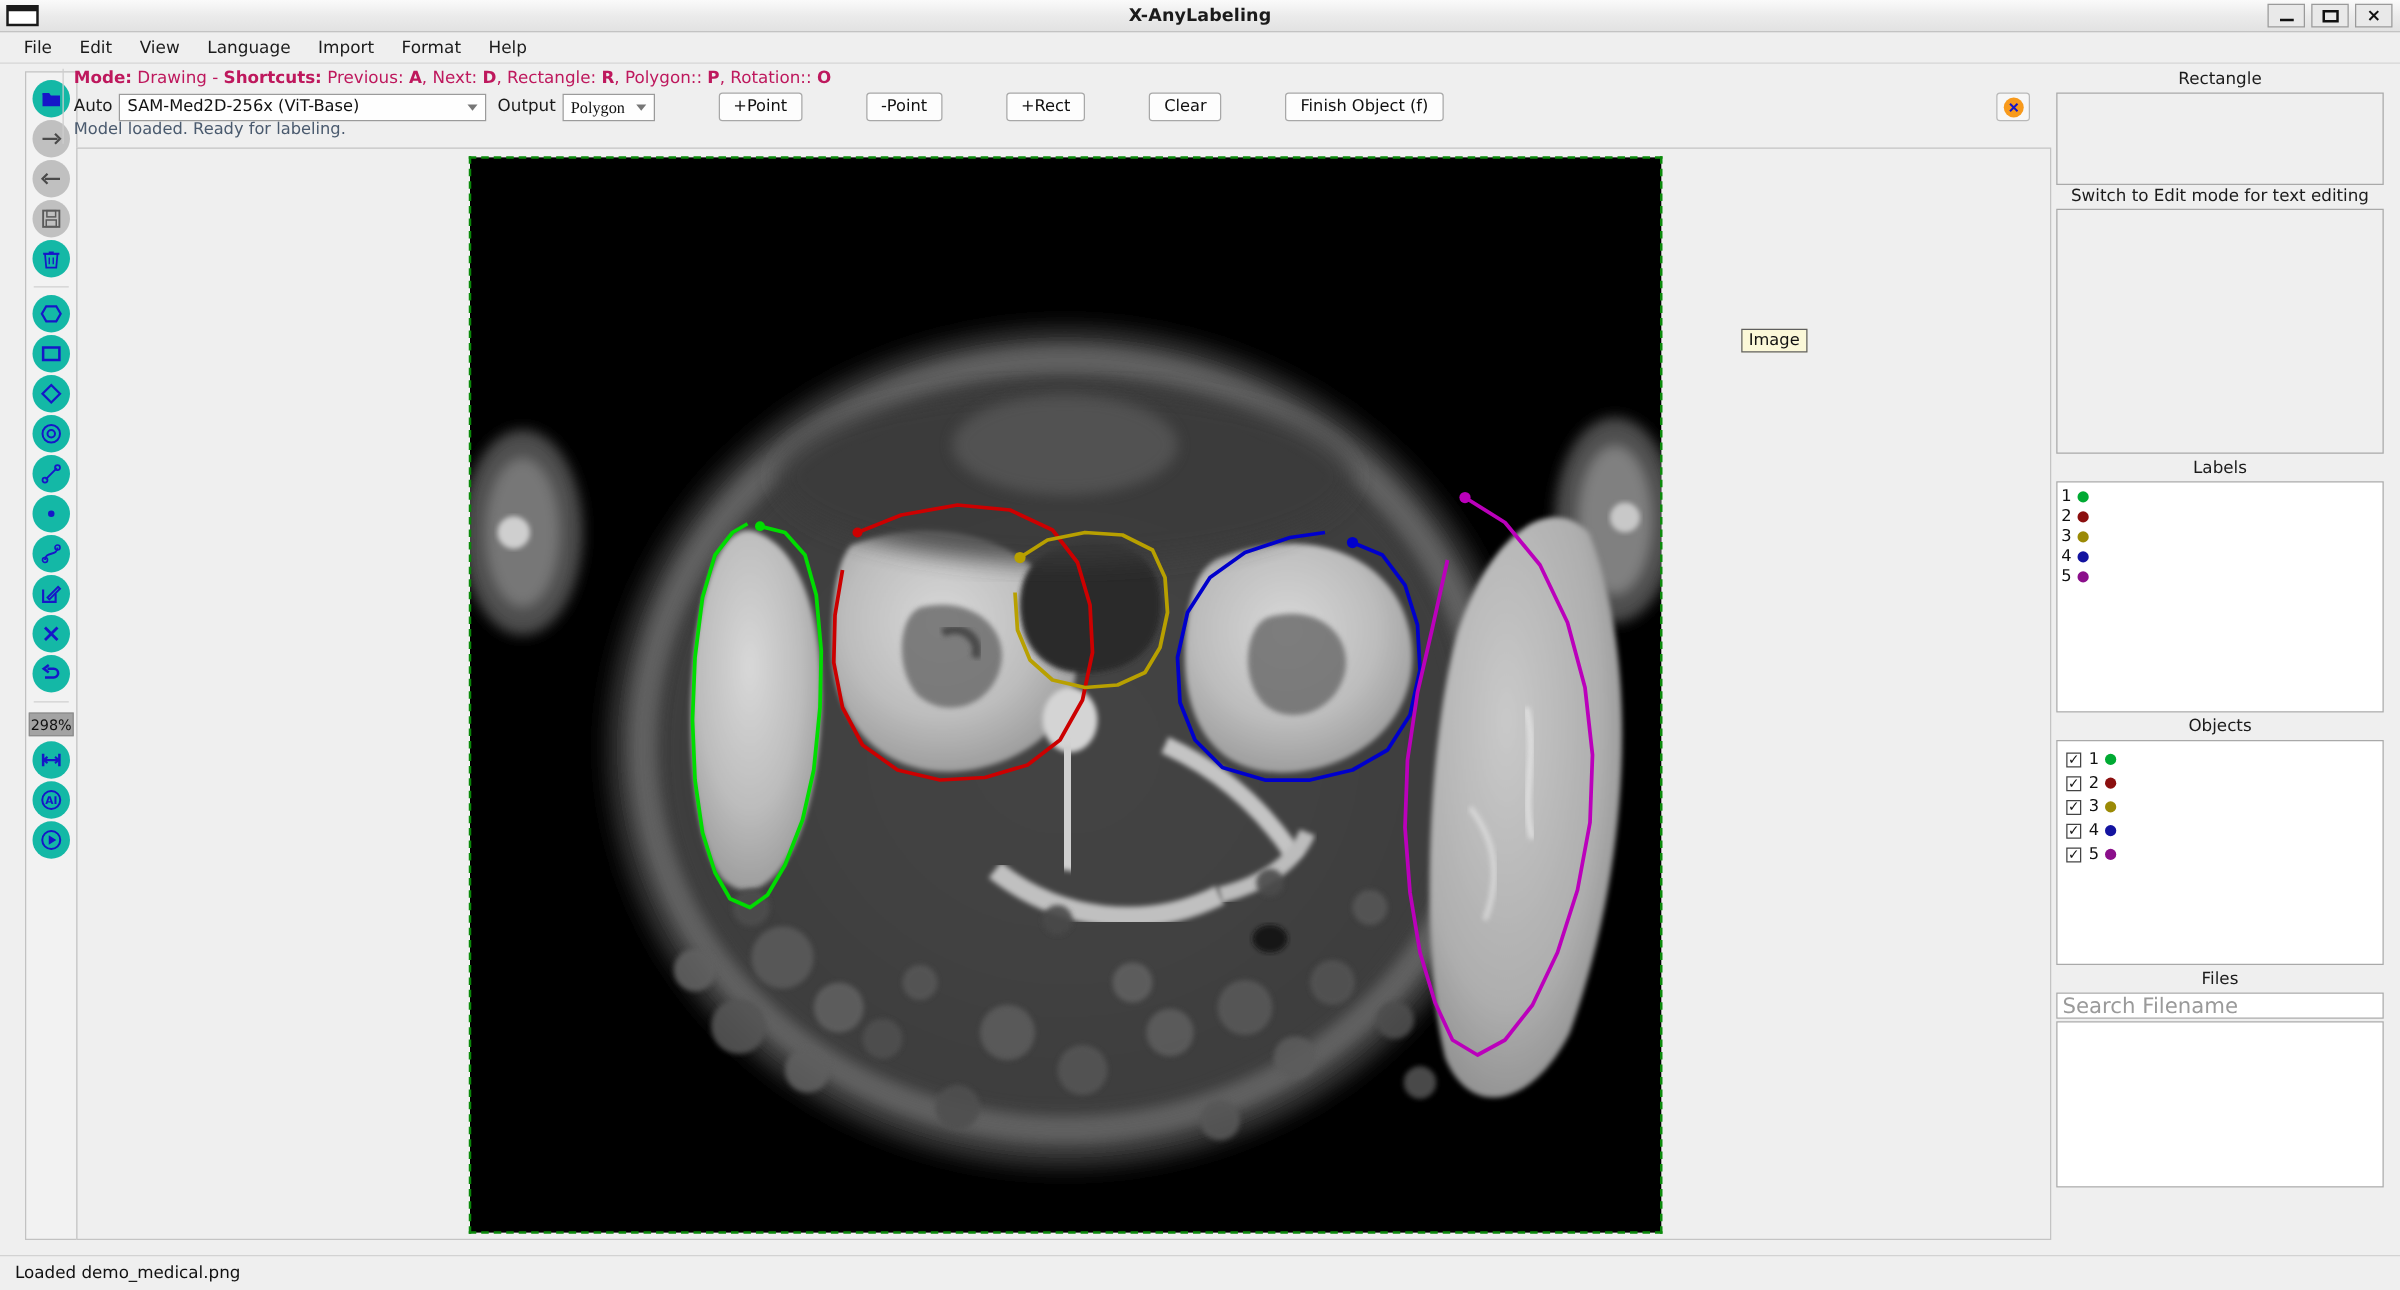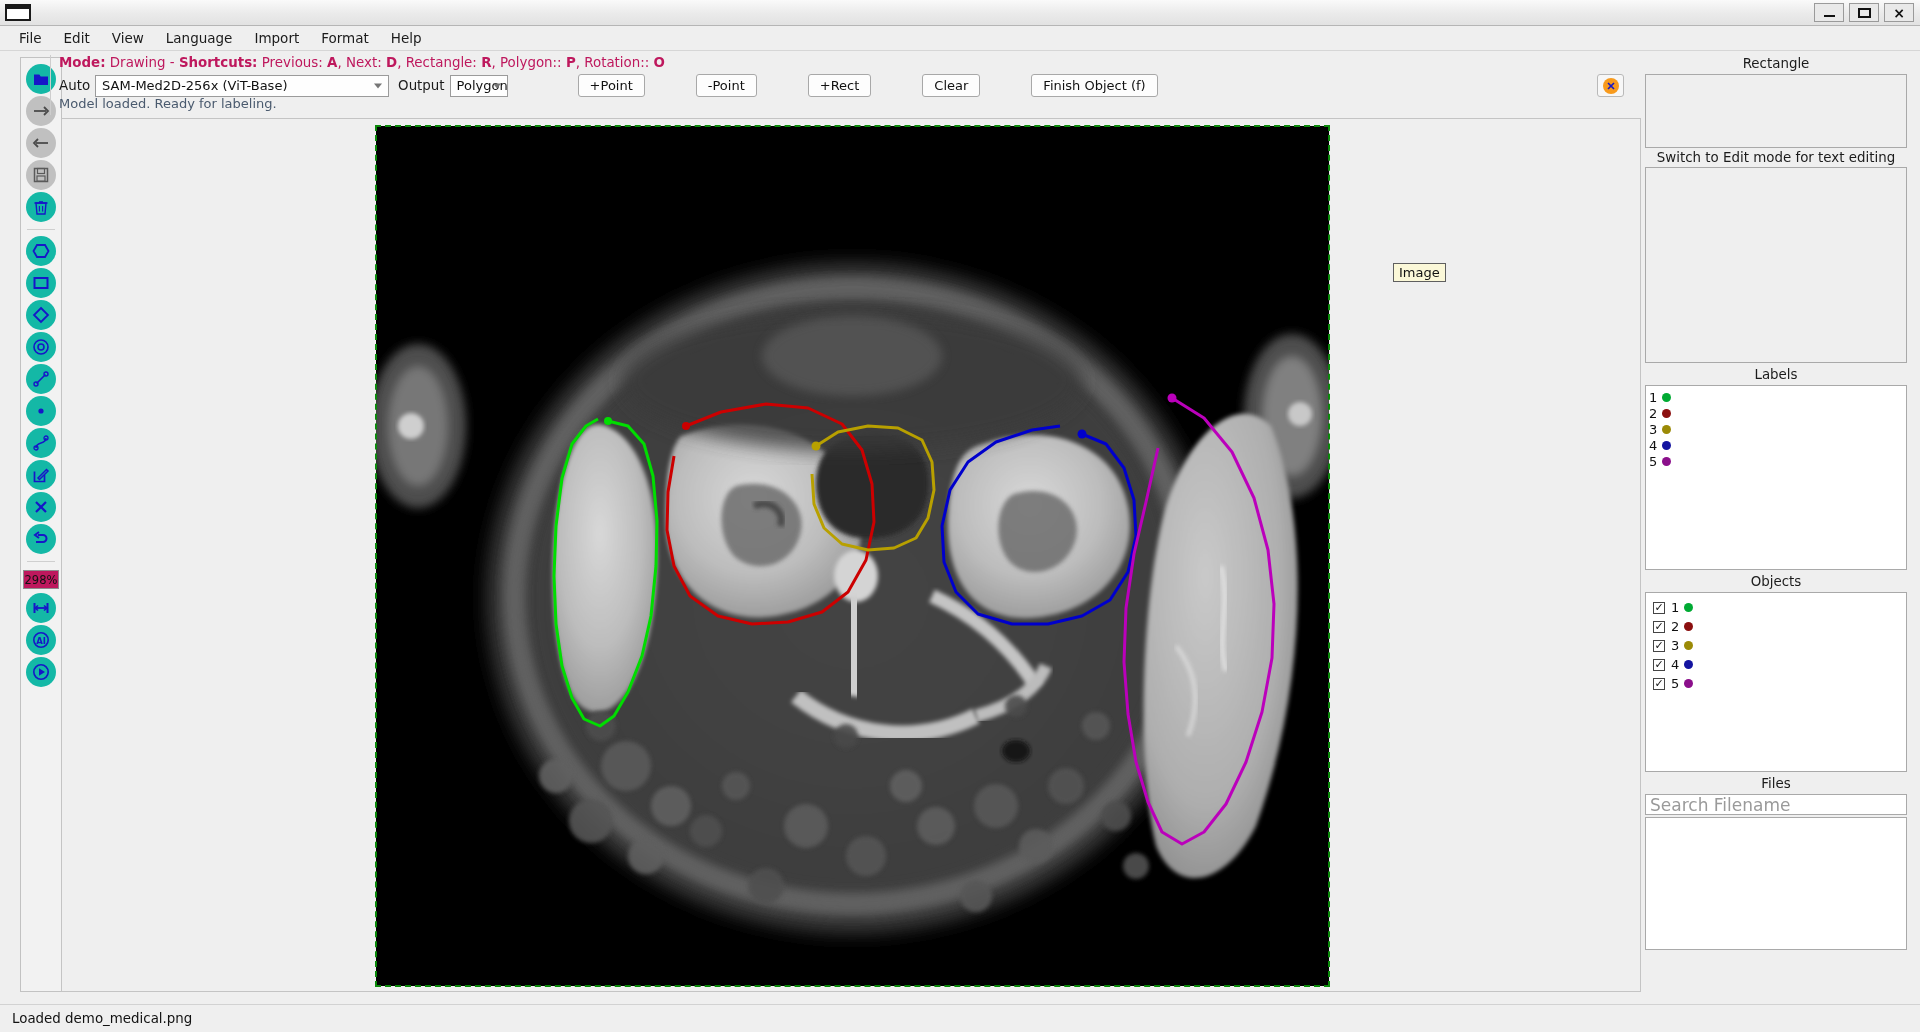--- a/index.html
+++ b/index.html
@@ -63,21 +63,21 @@
     display: flex; align-items: center; justify-content: center;
     flex: 0 0 auto;
   }
   .tool.on  { background: #14b8a6; }
   .tool.off { background: #c0c0c0; }
   .tool svg { display: block; }
   .tool-sep {
     width: 28px; height: 1px; background: #cfcfcf; margin: 5px 0 6px 0; flex:0 0 auto;
   }
   #zoombox {
-    width: 36px; height: 19px; background: #be185d;
+    width: 36px; height: 19px; background: #a3a3a3;
     border: 1px solid #8d8d8d; font-size: 11.5px; color: #111;
     display: flex; align-items: center; justify-content: center;
     margin: 2px 0 4px 0; flex: 0 0 auto; overflow: hidden;
   }
 
   
   #autobar {
     position: absolute; left: 50px; top: 55px; width: 1590px; height: 60px;
     border-left: 1px solid #cdcdcd;
   }
@@ -94,21 +94,21 @@
     height: 22px; background: #fefefe; border: 1px solid #9b9b9b;
     display: flex; align-items: center; position: relative;
     font-size: 13px; color: #111; padding: 0 20px 0 6px;
   }
   .combo .arw {
     position: absolute; right: 6px; top: 50%; transform: translateY(-50%);
     width: 0; height: 0; border-left: 4px solid transparent;
     border-right: 4px solid transparent; border-top: 5px solid #767676;
   }
   #model-combo { width: 294px; margin-right: 9px; }
-  #output-combo { width: 58px; margin-right: 26px; }
+  #output-combo { width: 74px; margin-right: 7px; font-family: Liberation Serif, serif; }
   .pbtn {
     height: 23px; background: #fdfdfd; border: 1px solid #a8a8a8;
     border-radius: 3px; font-size: 13px; color: #111;
     display: flex; align-items: center; justify-content: center;
     padding: 0 11px; margin-right: 7px; margin-left: 44px;
   }
   #statusmsg {
     position: absolute; left: 8px; top: 41px; font-size: 13px;
     color: #4a5a6e;
   }
@@ -178,20 +178,21 @@
     background: #efefef; border-top: 1px solid #d2d2d2;
     display: flex; align-items: center; padding-left: 12px;
     font-size: 13.4px; color: #111;
   }
 </style>
 </head>
 <body>
 
 <div id="titlebar">
   <div id="title-icon"></div>
+  <div id="title-text">X-AnyLabeling</div>
   <div class="wbtns">
     <div class="wbtn">
         <span class="min-g"></span>
       </div>
     <div class="wbtn">
         <span class="max-g"></span>
       </div>
     <div class="wbtn">
         <span class="cls-g">×</span>
       </div>

